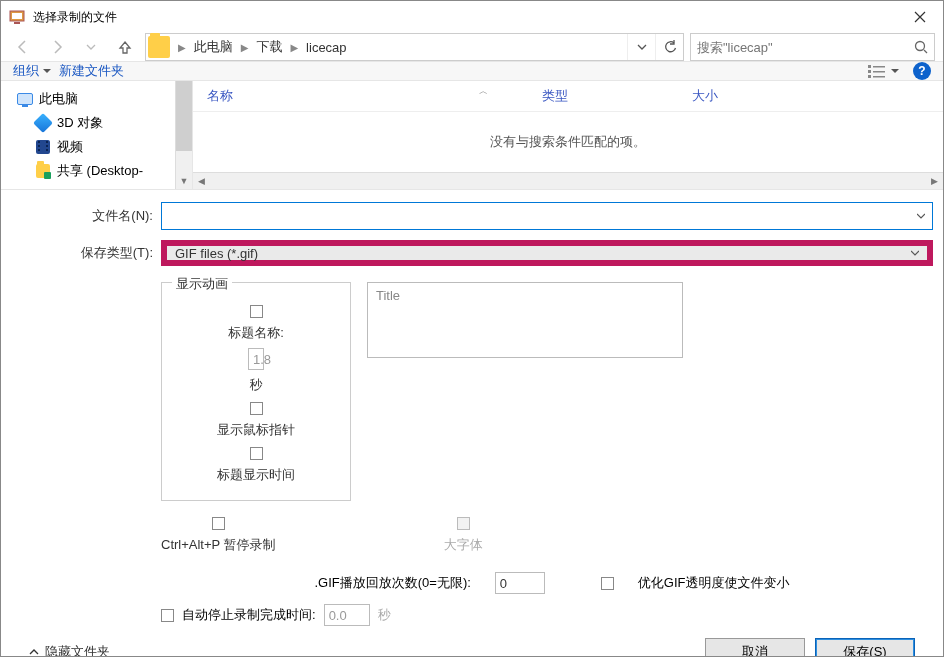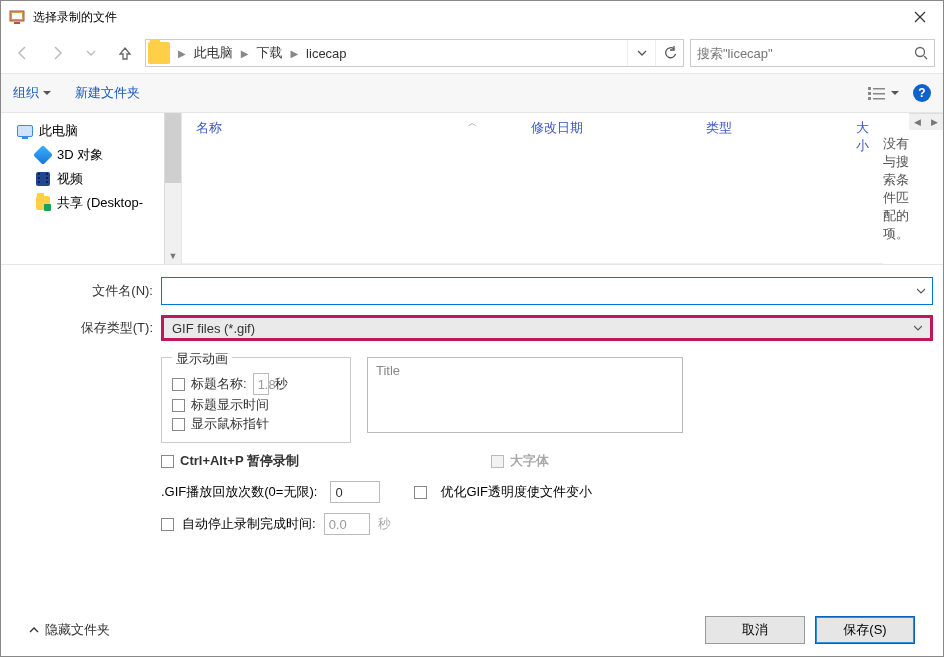--- a/index.html
+++ b/index.html
@@ -21,21 +21,21 @@
 .crumbs { display: flex; align-items: center; gap: 4px; padding: 0 6px; flex: 1; color: #333; }
 .crumbs .sep { color: #888; font-size: 10px; }
 .crumbs .seg { padding: 2px 4px; }
 .addr-drop, .addr-refresh { width: 28px; height: 26px; display: flex; align-items: center; justify-content: center; color: #555; border-left: 1px solid #eee; }
 .searchbox { width: 245px; height: 28px; border: 1px solid #ccc; display: flex; align-items: center; padding: 0 6px; color: #888; background:#fff; }
 .searchbox input { border: 0; outline: 0; flex: 1; font-size: 13px; color: #888; background: transparent; }
 .searchbox .sicon { color: #666; }
 
 
 .toolbar { height: 40px; border-top: 1px solid #e6e6e6; border-bottom: 1px solid #e6e6e6; background: #f7f7f7; display: flex; align-items: center; padding: 0 12px; }
-.tool-left { display:flex; align-items:center; gap: 24px; color: #1a57c2; }
+.tool-left { display:flex; align-items:center; gap: 8px; color: #1a57c2; }
 .tool-left .titem { display: flex; align-items:center; gap:4px; }
 .tool-right { margin-left:auto; display:flex; align-items:center; gap:14px; color:#555; }
 .view-icon { display:flex; align-items:center; gap:5px; }
 .help-icon { width:18px; height:18px; border-radius:50%; background:#0d62cc; color:#fff; display:flex; align-items:center; justify-content:center; font-size:12px; font-weight:bold; }
 
 
 .bodyrow { display:flex; height: 152px; border-bottom: 1px solid #e6e6e6; }
 .tree { width: 192px; border-right: 1px solid #e6e6e6; position: relative; overflow:hidden; }
 .tree-inner { padding: 6px 0; }
 .tree-item { display:flex; align-items:center; gap:6px; padding: 3px 8px 3px 16px; font-size: 13px; white-space:nowrap; }
@@ -49,58 +49,58 @@
 .share-icon::after{content:"";position:absolute;bottom:-1px;right:-1px;width:7px;height:7px;border-radius:1px;background:#1aa05d;}
 .video-icon { width:14px;height:14px;background:#22478f;border-radius:2px;position:relative;}
 .video-icon::before{content:"";position:absolute;left:2px;top:1px;width:2px;height:12px;background:repeating-linear-gradient(#0a2352 0 2px,transparent 2px 4px);}
 .video-icon::after{content:"";position:absolute;right:2px;top:1px;width:2px;height:12px;background:repeating-linear-gradient(#0a2352 0 2px,transparent 2px 4px);}
 .tree-scroll { position:absolute; right:0; top:0; bottom:0; width:17px; background:#f0f0f0; border-left:1px solid #ddd; }
 .tree-scroll .thumb { position:absolute; top:0; left:0; right:0; height:70px; background:#cfcfcf; }
 .tree-scroll .arrowbtn { position:absolute; left:0; right:0; height:17px; display:flex; align-items:center; justify-content:center; color:#777; font-size:9px; }
 .tree-scroll .arrowbtn.up { top:0; }
 .tree-scroll .arrowbtn.down { bottom:0; }
 
-.listpane { flex:1; display:flex; flex-direction:row;justify-content:space-between; }
+.listpane { flex:1; display:flex; flex-direction:column;justify-content:space-between; }
 .list-headers { display:flex; border-bottom:1px solid #eee; padding: 6px 0; }
 .list-headers .col { color:#3a57c2; padding: 0 14px; text-align:left; font-size:13px; }
 .col-name { width: 335px; position:relative; }
 .col-name .sort { position:absolute; right: 40px; top: -2px; color:#888; font-size:9px; }
 .col-date { width: 175px; }
 .col-type { width: 150px; }
 .col-size { flex:1; }
 .list-body { flex:1; display:flex; align-items:center; justify-content:center; color:#555; }
 .hscroll { height:17px; background:#f0f0f0; border-top:1px solid #ddd; display:flex; align-items:center; }
 .hscroll .arrowbtn { width:17px; height:17px; display:flex; align-items:center; justify-content:center; color:#777; font-size:9px; }
 .hscroll .track { flex:1; position:relative; }
 .hscroll .thumb { position:absolute; left:0; top:0; bottom:0; width:560px; background:#cfcfcf; }
 
 
 .fields { padding: 12px 10px 0 10px; }
 .field-row { display:flex; align-items:center; margin-bottom: 10px; }
 .field-label { width: 150px; text-align:right; padding-right: 8px; color:#333; }
 .filename-input { flex:1; height:28px; border:1px solid #0078d7; background:#fff; display:flex; align-items:center; }
 .filename-input input { flex:1; border:0; outline:0; padding:0 6px; height:100%; font-size:13px; }
 .filename-input .drop { width:22px; height:100%; display:flex; align-items:center; justify-content:center; color:#555; font-size:9px; }
-.type-select { flex:1; height:26px; border:3px solid #be185d; background:#eaeaea; display:flex; align-items:center; padding:0 8px; color:#333; }
+.type-select { flex:1; height:26px; border:6px solid #be185d; background:#eaeaea; display:flex; align-items:center; padding:0 8px; color:#333; }
 .type-select .drop { margin-left:auto; color:#555; font-size:9px; }
 
 
 .options { padding: 6px 0 0 160px; }
 .opts-row1 { display:flex; align-items:flex-start; gap: 16px; margin-bottom: 8px; }
 .fieldset { border:1px solid #ccc; padding: 6px 10px 8px 10px; width: 190px; }
 .fieldset .legend { position:relative; top:-14px; background:#fff; padding:0 4px; display:inline-block; color:#333; }
 .fieldset .fs-body { margin-top:-10px; }
-.cb-row { display:flex; align-items:center; gap:6px; margin: 1px 0; color:#333; }
+.cb-row { display:flex; align-items:center; gap:6px; margin: 8px 0; color:#333;flex-direction:column; }
 .cbox { width:13px; height:13px; border:1px solid #888; background:#fff; display:inline-block; }
 .cbox.dis { border-color:#bbb; background:#f2f2f2; }
 .num-in { width:16px; height:22px; border:1px solid #bbb; color:#999; padding:0 4px; background:#fff; display:inline-flex; align-items:center; }
 .num-in.active { color:#333; }
 .title-textarea { width: 316px; height:76px; border:1px solid #bbb; background:#fff; padding:5px 8px; color:#888; }
-.opts-row2 { display:flex; align-items:center; gap:24px; margin-top: 2px; font-weight: bold; }
-.opts-row3 { display:flex; align-items:center; gap:13px; margin-top: 10px; }
+.opts-row2 { display:flex; align-items:center; margin-top: 2px; }
+.opts-row3 { display:flex; align-items:center; gap:24px; margin-top: 10px; justify-content: center; }
 .opts-row4 { display:flex; align-items:center; gap:8px; margin-top: 10px; }
 .disabled-text { color:#aaa; }
 
 
 .footer { margin-top:auto; padding: 12px 28px; display:flex; align-items:center; }
 .hide-folders { display:flex; align-items:center; gap:6px; color:#333; cursor:pointer; }
 .btns { margin-left:auto; display:flex; gap:10px; }
 .btn { width:100px; height:28px; border:1px solid #999; background:#e6e6e6; display:flex; align-items:center; justify-content:center; cursor:pointer; }
 .btn.primary { border-color:#0a63b8; box-shadow: inset 0 0 0 1px #2d8edf; }
 
@@ -243,21 +243,20 @@
       <div class="arrowbtn down">▼</div>
     </div>
   </div>
 
   <div class="listpane">
     <div class="list-headers">
       <div class="col col-name">
         <span>名称</span>
         <span class="sort">︿</span>
       </div>
-      <div class="col col-date">修改日期</div>
       <div class="col col-type">类型</div>
       <div class="col col-size">大小</div>
     </div>
     <div class="list-body">没有与搜索条件匹配的项。</div>
     <div class="hscroll">
       <div class="arrowbtn">◀</div>
       <div class="track">
           <div class="thumb"></div>
         </div>
       <div class="arrowbtn">▶</div>
@@ -296,25 +295,25 @@
       <span class="legend">显示动画</span>
       <div class="fs-body">
         <div class="cb-row">
           <span class="cbox"></span>
           <span>标题名称:</span>
           <span class="num-in">1.8</span>
           <span>秒</span>
         </div>
         <div class="cb-row">
           <span class="cbox"></span>
-          <span>标题显示时间</span>
+          <span>显示鼠标指针</span>
         </div>
         <div class="cb-row">
           <span class="cbox"></span>
-          <span>显示鼠标指针</span>
+          <span>标题显示时间</span>
         </div>
       </div>
     </div>
     <div class="title-textarea">
       <span>Title</span>
     </div>
   </div>
 
   <div class="opts-row2">
     <div class="cb-row">

